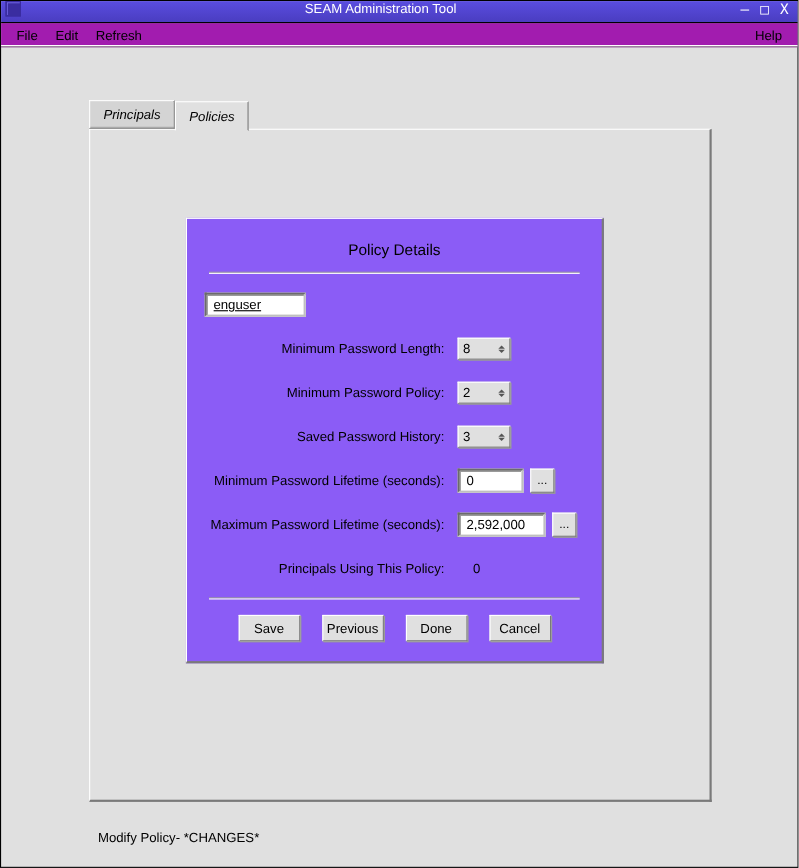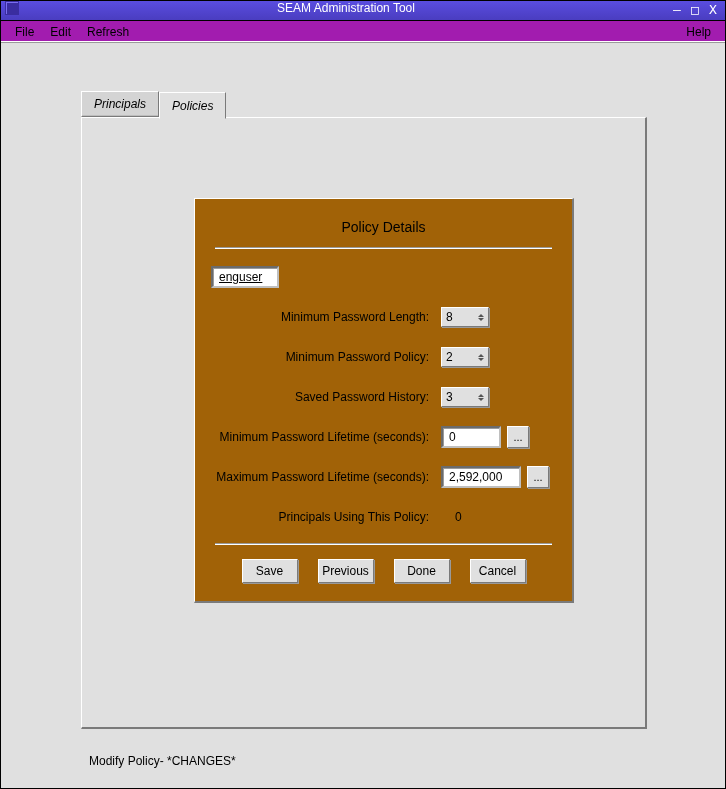--- a/index.html
+++ b/index.html
@@ -115,27 +115,27 @@
     border-top: 1px solid #fff;
     border-left: 1px solid #fff;
     border-right: 2px solid #7a7a7a;
     border-bottom: 2px solid #7a7a7a;
     background: #e0e0e0;
     z-index: 1;
   }
   
   .details-panel {
     position: absolute;
-    left: 112px; top: 80px;
+    left: 87px; top: 80px;
     width: 380px;
     border-top: 1px solid #fff;
     border-left: 1px solid #fff;
     border-right: 2px solid #7a7a7a;
     border-bottom: 2px solid #7a7a7a;
-    background: #a16207;
+    background: #8b5cf6;
     padding: 20px 16px 18px 16px;
   }
   .details-title {
     text-align: center;
     font-size: 14px;
     margin-bottom: 12px;
   }
   .sep {
     height: 2px;
     margin: 0 4px 14px 4px;
@@ -163,21 +163,21 @@
   .textfield {
     height: 22px;
     padding: 0 6px;
     font-family: inherit;
     font-size: 12px;
     border: 2px inset #bfbfbf;
     background: #fff;
     box-shadow: inset 1px 1px 0 #9a9a9a;
   }
   .textfield.small { width: 60px; }
-  .textfield.name { width: 68px; text-decoration: underline; }
+  .textfield.name { width: 92px; text-decoration: underline; }
   .spinner {
     width: 48px; height: 20px;
     display: flex;
     align-items: center;
     border: 1px solid #fff;
     border-right-color: #7a7a7a;
     border-bottom-color: #7a7a7a;
     background: #e0e0e0;
     box-shadow: 1px 1px 0 #9a9a9a;
     padding: 0 4px;

